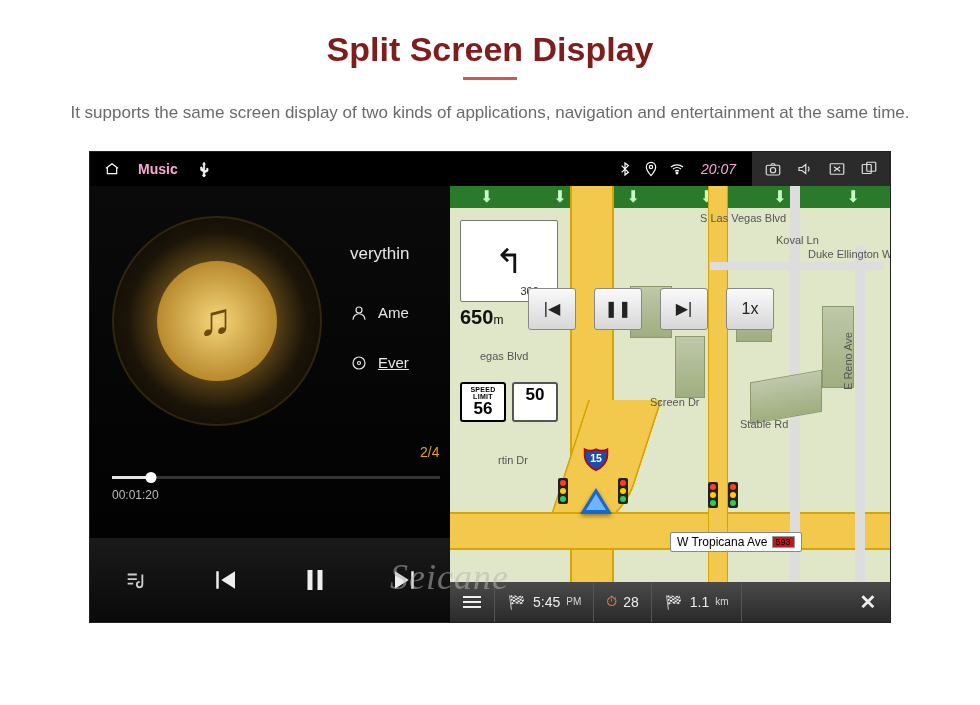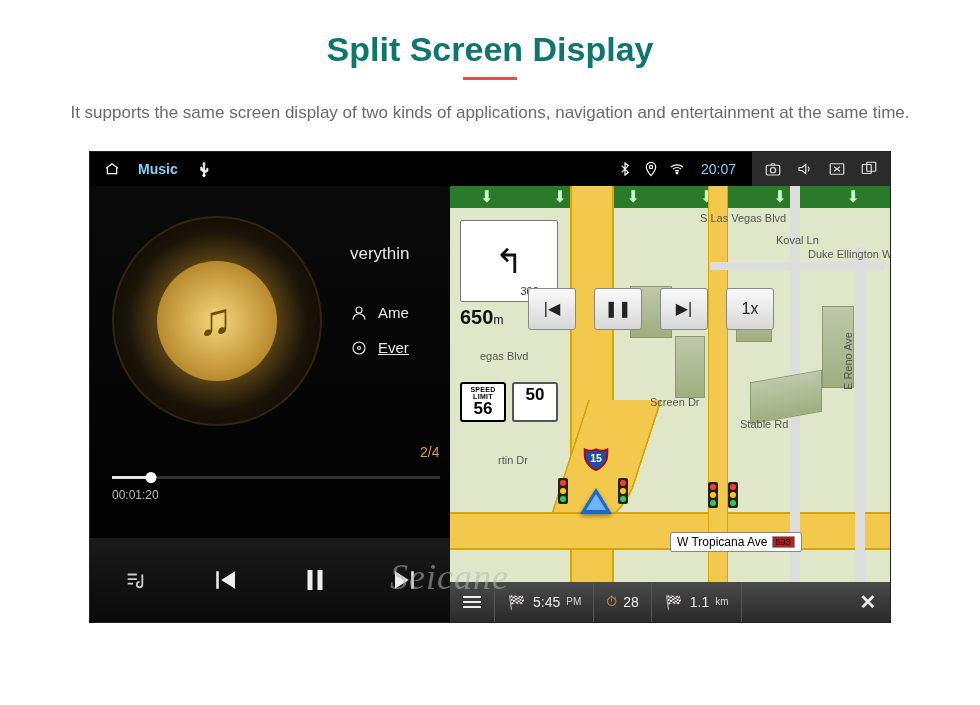--- a/index.html
+++ b/index.html
@@ -1,41 +1,41 @@
 <!DOCTYPE html>
 <html><head>
 <meta charset="utf-8">
 <style>
   html,body{margin:0;padding:0;width:980px;height:705px;font-family:Arial,Helvetica,sans-serif;background:#fff;overflow:hidden;}
   .wrap{width:980px;height:705px;display:flex;flex-direction:column;align-items:center;}
-  h1{margin:30px 0 8px 0;font-size:34px;font-weight:700;color:#0f766e;}
+  h1{margin:30px 0 8px 0;font-size:34px;font-weight:700;color:#7f1d1d;}
   .underline{width:54px;height:3px;background:#d9534f;margin-bottom:20px;}
   .subtitle{font-size:17px;color:#6a6a6a;text-align:center;line-height:1.5;max-width:930px;margin-bottom:26px;}
   .device{width:800px;height:470px;background:#000;position:relative;box-shadow:0 0 0 1px #222;}
   
-  .statusbar{position:absolute;top:0;left:0;right:0;height:34px;background:#000;display:flex;align-items:center;color:#7dd3fc;font-size:14px;}
+  .statusbar{position:absolute;top:0;left:0;right:0;height:34px;background:#000;display:flex;align-items:center;color:#f9a8d4;font-size:14px;}
   .sb-left{display:flex;align-items:center;gap:18px;padding-left:14px;}
   .sb-title{font-weight:600;}
-  .sb-right{margin-left:auto;display:flex;align-items:center;gap:10px;padding-right:0;}
+  .sb-right{margin-left:auto;display:flex;align-items:center;gap:10px;padding-right:0;font-style:italic;}
   .sb-icon{width:16px;height:16px;display:inline-flex;align-items:center;justify-content:center;font-size:14px;color:#fff;}
   .sb-time{font-size:14px;padding:0 6px;}
   .sb-toolbox{display:flex;align-items:center;gap:10px;background:#2b2b2b;height:34px;padding:0 10px;}
   .sb-toolbox .tb-icon{width:22px;height:22px;display:flex;align-items:center;justify-content:center;color:#ddd;font-size:14px;border:0;}
   .tb-icon svg{width:18px;height:18px;fill:none;stroke:#ddd;stroke-width:1.6;}
   
   .music{position:absolute;top:34px;left:0;width:360px;bottom:0;background:linear-gradient(#0a0a0a,#000);color:#fff;}
   .albumwrap{position:absolute;left:22px;top:30px;width:210px;height:210px;border-radius:50%;
     background:radial-gradient(circle at 50% 50%, #caa24a 0%, #7a5b1d 28%, #1b1408 60%, #000 100%);
     display:flex;align-items:center;justify-content:center;box-shadow:0 0 0 2px rgba(210,170,70,.15) inset;}
   .albuminner{width:120px;height:120px;border-radius:50%;background:radial-gradient(circle,#f5d67a,#b98a2e 70%);display:flex;align-items:center;justify-content:center;}
   .note{font-size:46px;color:#6b4a10;transform:translate(-2px,-2px);}
   .metarow{position:absolute;left:260px;color:#e8e8e8;font-size:15px;display:flex;align-items:center;gap:10px;}
   .metarow.title{top:58px;font-size:17px;}
   .metarow.artist{top:118px;}
-  .metarow.album{top:153px;text-decoration:underline;}
+  .metarow.album{top:168px;text-decoration:underline;}
   .metaicon{width:18px;height:18px;display:inline-flex;align-items:center;justify-content:center;}
   .metaicon svg{width:18px;height:18px;stroke:#e8e8e8;fill:none;stroke-width:1.6;}
   .counter{position:absolute;left:330px;top:258px;color:#e0a020;font-size:14px;}
   .progressbar{position:absolute;left:22px;right:10px;top:290px;height:3px;background:#333;}
   .progressfill{position:absolute;left:0;top:0;height:3px;background:#e6e6e6;width:12%;}
   .progressdot{position:absolute;top:-4px;width:11px;height:11px;border-radius:50%;background:#fff;left:12%;transform:translateX(-50%);}
   .timeL{position:absolute;left:22px;top:302px;font-size:12px;color:#bbb;}
   .controls{position:absolute;left:0;right:0;bottom:0;height:84px;background:linear-gradient(#1a1a1a,#0a0a0a);display:flex;align-items:center;justify-content:space-around;}
   .ctrl{width:42px;height:42px;display:flex;align-items:center;justify-content:center;color:#eee;}
   .ctrl svg{width:30px;height:30px;fill:#eee;}

